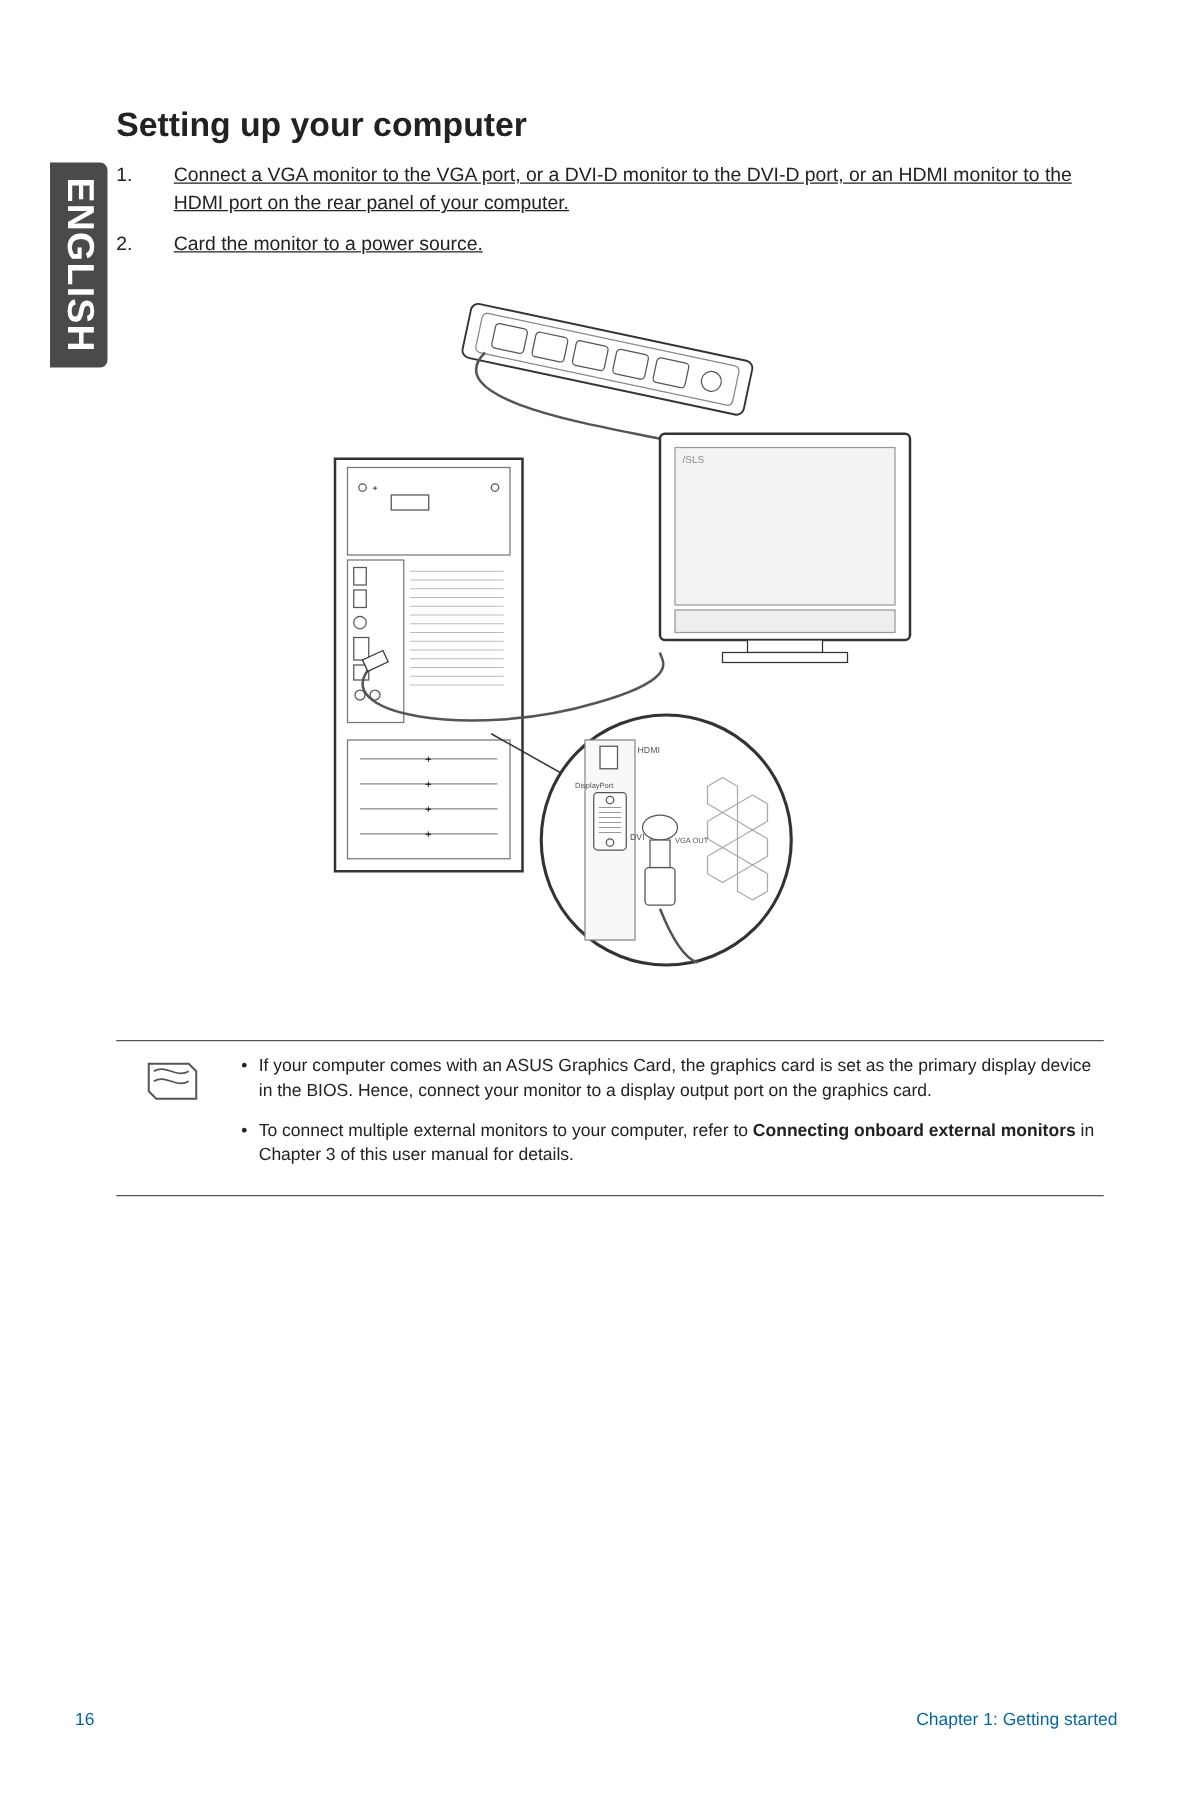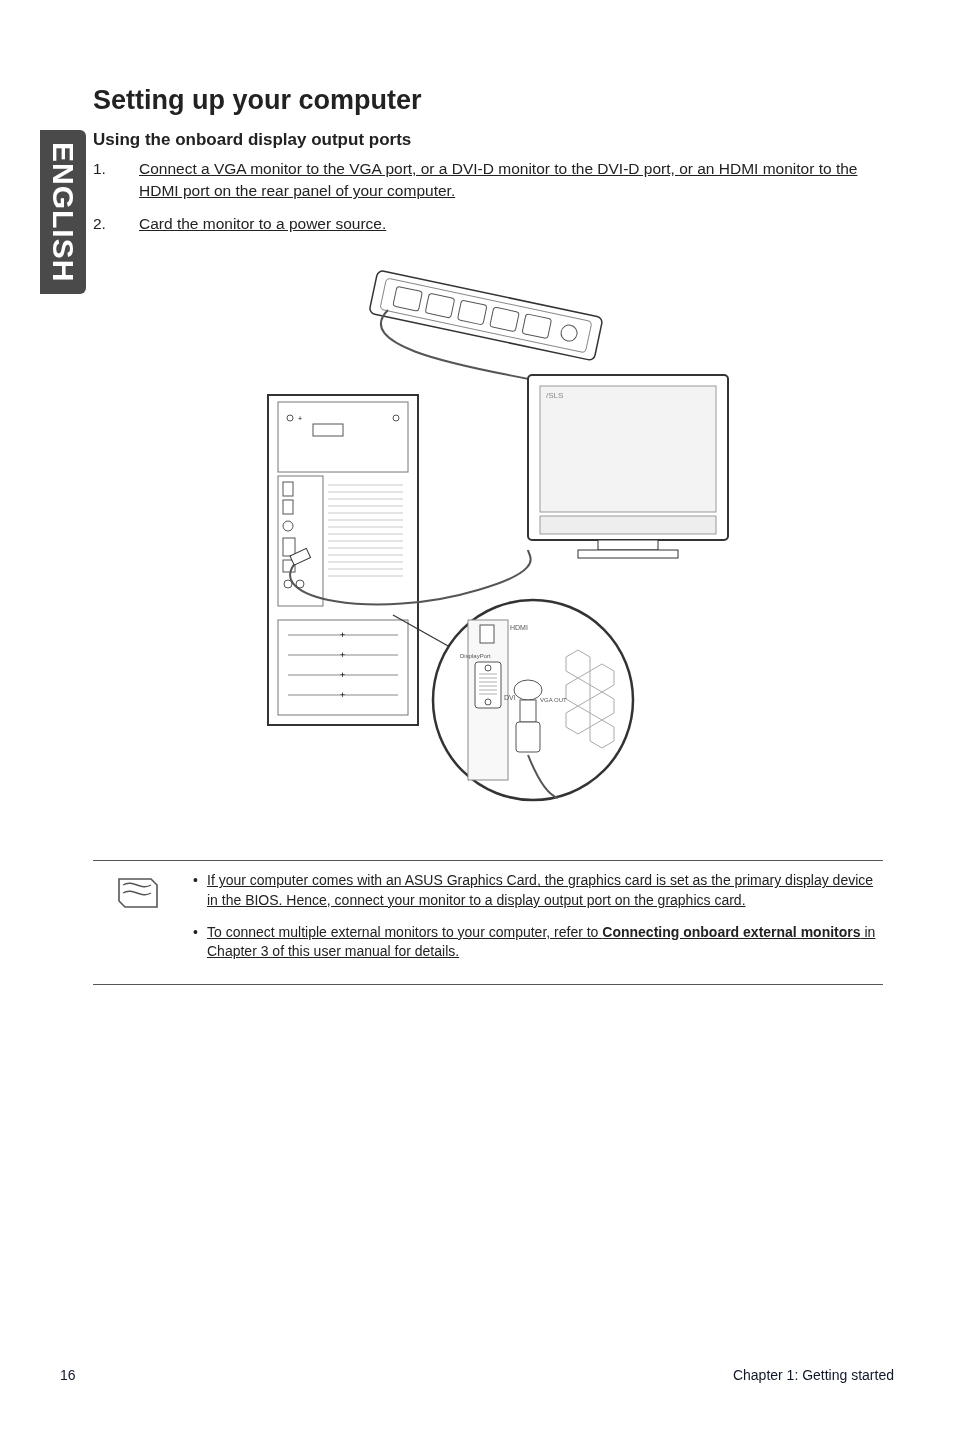--- a/index.html
+++ b/index.html
@@ -92,21 +92,20 @@
     padding-bottom: 10px;
   }
   .note-icon {
     position: absolute;
     left: 20px;
     top: 14px;
   }
   .note-list {
     list-style: none;
     padding-left: 0;
-    text-decoration: underline;
   }
   .note-item {
     font-size: 14px;
     line-height: 1.4;
     margin-bottom: 12px;
     position: relative;
     padding-left: 14px;
   }
   .note-item::before {
     content: "•";
@@ -115,33 +114,32 @@
     top: 0;
   }
   .footer {
     position: absolute;
     bottom: 55px;
     left: 60px;
     right: 60px;
     display: flex;
     justify-content: space-between;
     font-size: 14px;
-    color: #0f172a;
+    color: #0369a1;
   }
   .bold { font-weight: bold; }
 </style>
 </head>
 <body>
 
 <div class="sidebar-tab">ENGLISH</div>
 
 <div class="content">
   <h1 class="section-title">Setting up your computer</h1>
 
-  <h2 class="subsection-title">Using the onboard display output ports</h2>
 
 
   <ol class="step-list">
     <li class="step-item">
       <span class="step-num">1.</span>
       <span class="step-text">Connect a VGA monitor to the VGA port, or a DVI-D monitor to the DVI-D port, or an HDMI monitor to the HDMI port on the rear panel of your computer.</span>
     </li>
     <li class="step-item">
       <span class="step-num">2.</span>
       <span class="step-text">Card the monitor to a power source.</span>

